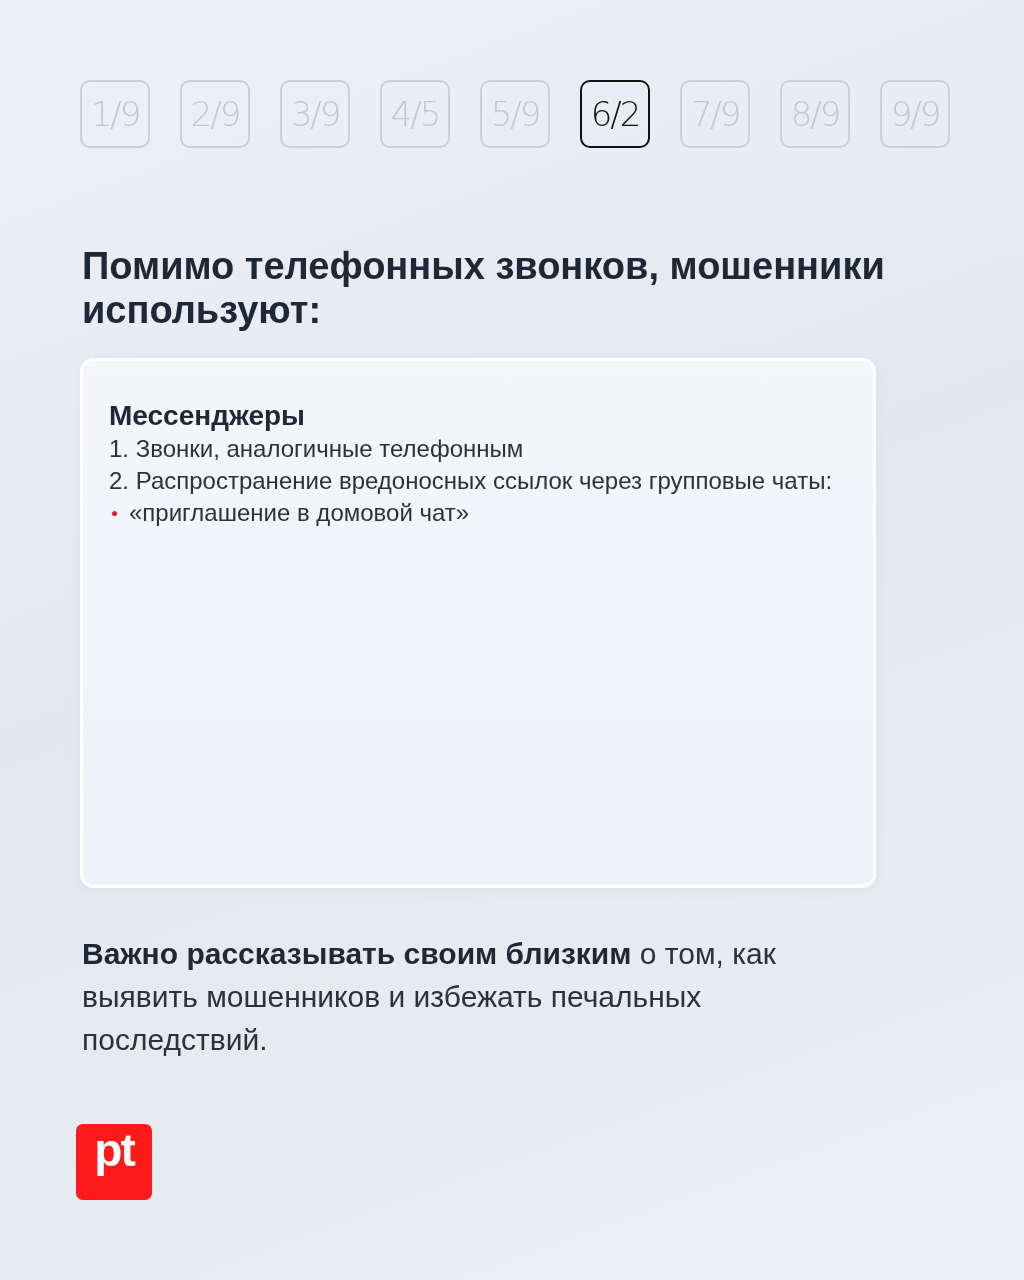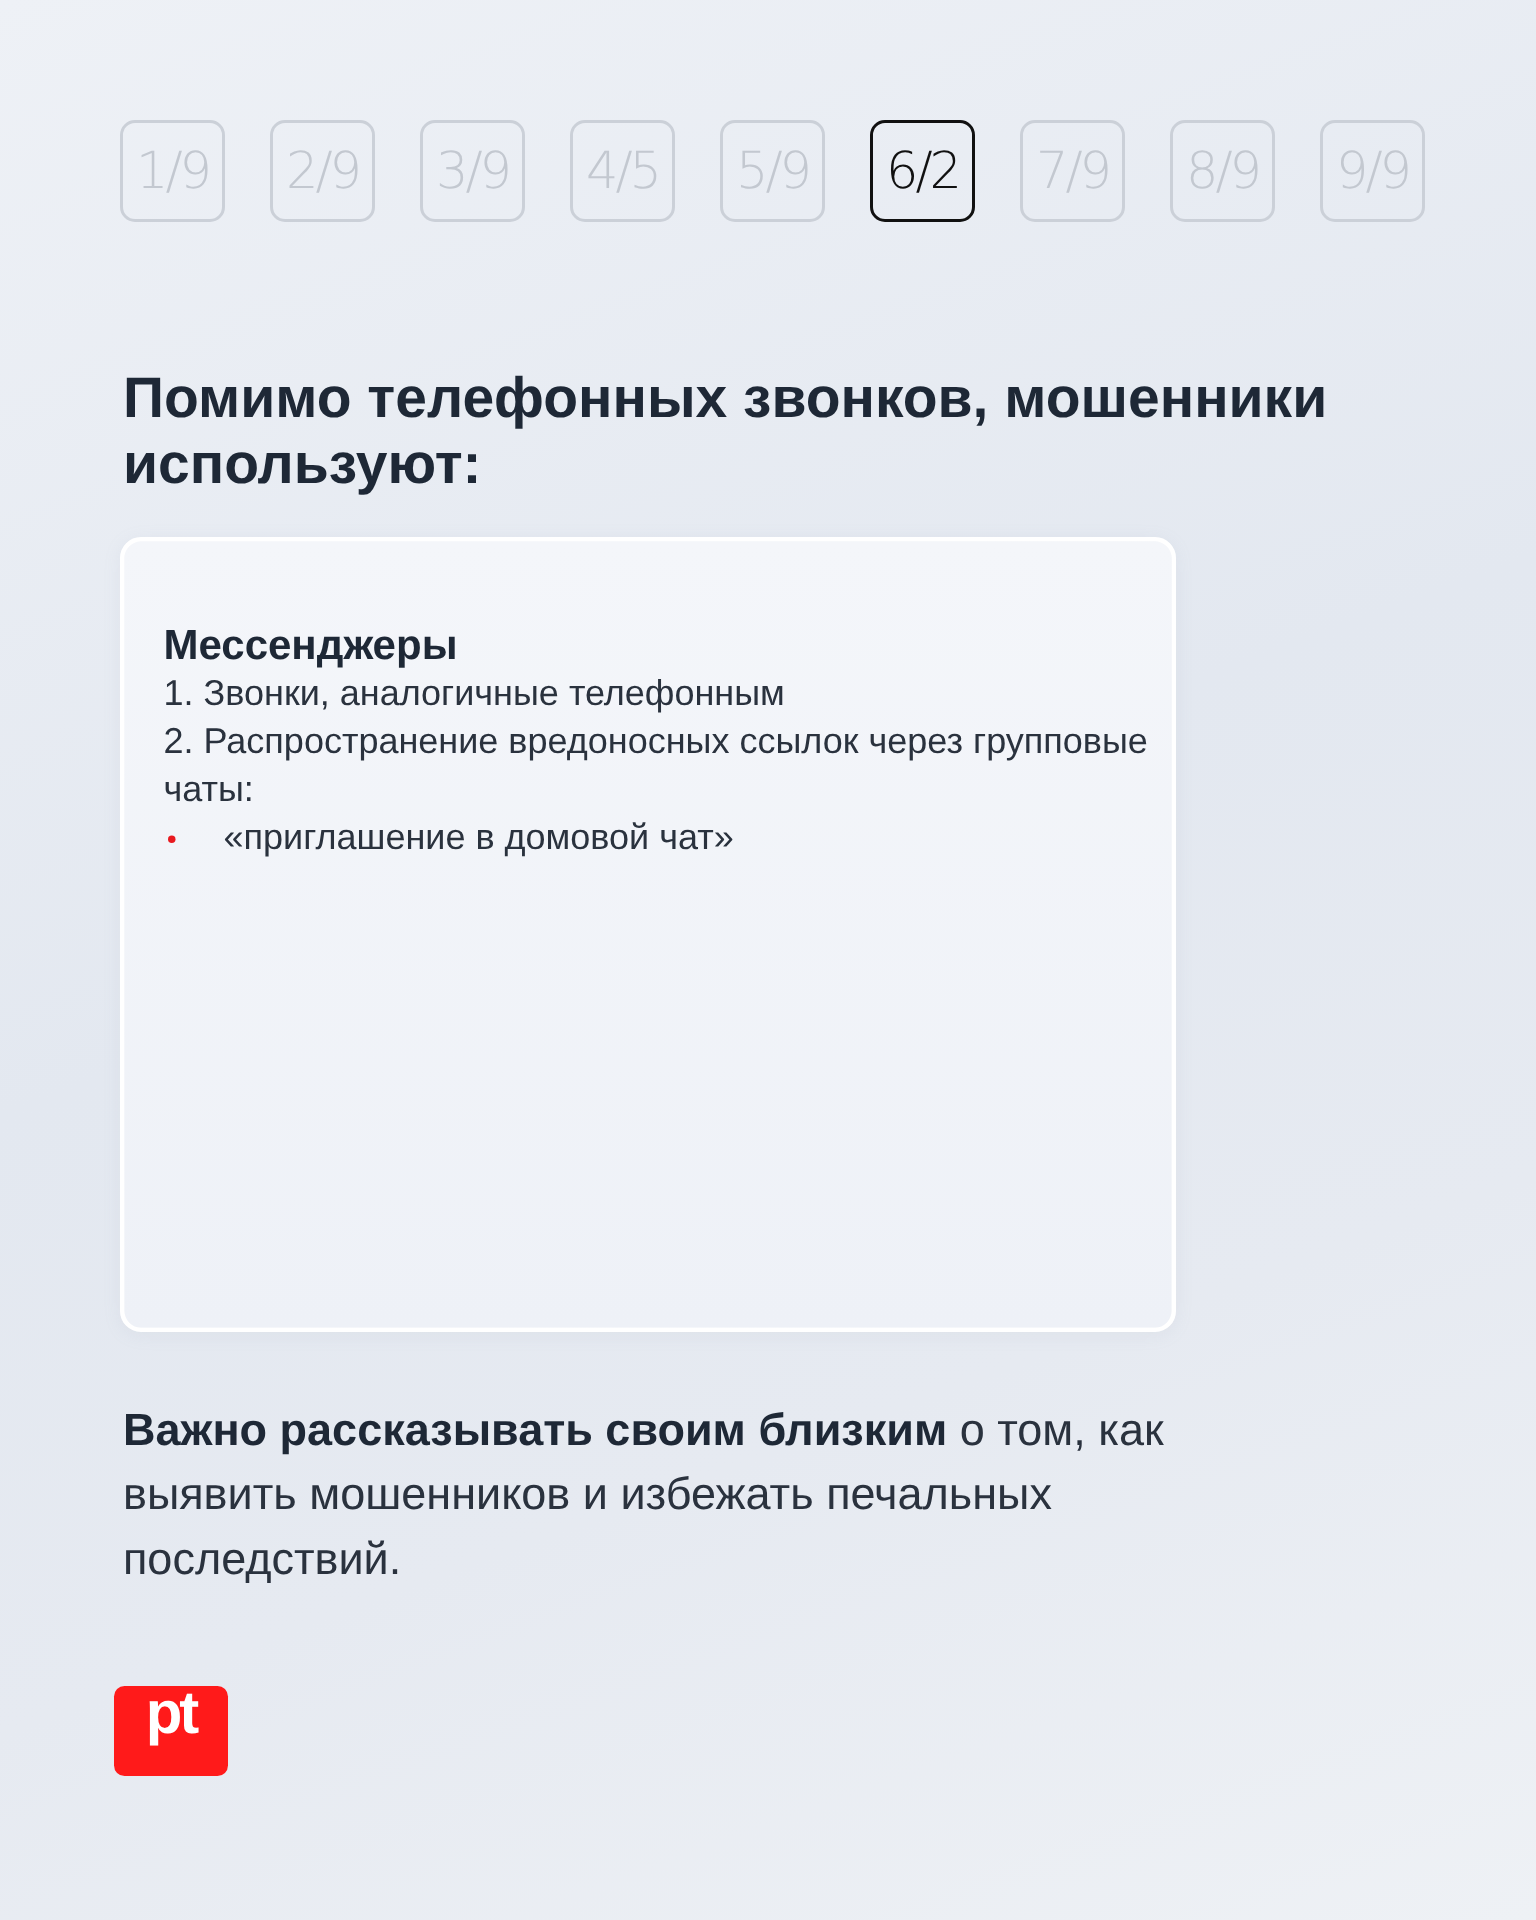--- a/index.html
+++ b/index.html
@@ -43,41 +43,41 @@
       width: 880px;
       font-size: 38px;
       line-height: 44px;
       font-weight: 700;
       color: #1e2836;
     }
     .card {
       position: absolute;
       top: 358px;
       left: 80px;
-      width: 704px;
+      width: 796px;
       height: 530px;
       background: linear-gradient(180deg, #f4f6fa 0%, #eef1f7 100%);
       border: 3px solid #ffffff;
       border-radius: 14px;
       box-shadow: 0 2px 12px rgba(150,160,180,0.10);
-      padding: 52px 0 0 26px;
+      padding: 38px 0 0 26px;
     }
     .section { margin-bottom: 0; }
     .section-title {
       font-size: 28px;
       line-height: 34px;
       font-weight: 700;
       color: #1e2836;
     }
     .line {
       font-size: 24px;
       line-height: 32px;
       color: #2a323e;
     }
-    .bullet-line { display: flex; align-items: center; gap: 20px; }
+    .bullet-line { display: flex; align-items: center; }
     .bullet {
       width: 5px; height: 5px; border-radius: 50%;
       background: #e8191f;
       margin: 0 12px 0 3px;
       flex-shrink: 0;
     }
     .red { color: #e0151c; font-weight: 700; }
     .s2 { margin-top: 24px; }
     .s3 { margin-top: 34px; }
     .closing {
@@ -88,30 +88,30 @@
       font-size: 30px;
       line-height: 43px;
       color: #2a323e;
     }
     .closing b { font-weight: 700; color: #1e2836; }
     .logo {
       position: absolute;
       top: 1124px;
       left: 76px;
       width: 76px;
-      height: 60px;
+      height: 76px;
       background: #ff1a1a;
       border-radius: 7px;
       display: flex;
       align-items: center;
       justify-content: center;
       color: #fff;
       font-family: "Liberation Sans", sans-serif;
       font-weight: 700;
-      font-size: 40px;
+      font-size: 46px;
       letter-spacing: -2px;
       padding-bottom: 24px;
     }
   </style>
 </head>
 <body>
 
 <div class="pager">
   <div class="page-chip">1/9</div>
   <div class="page-chip">2/9</div>

